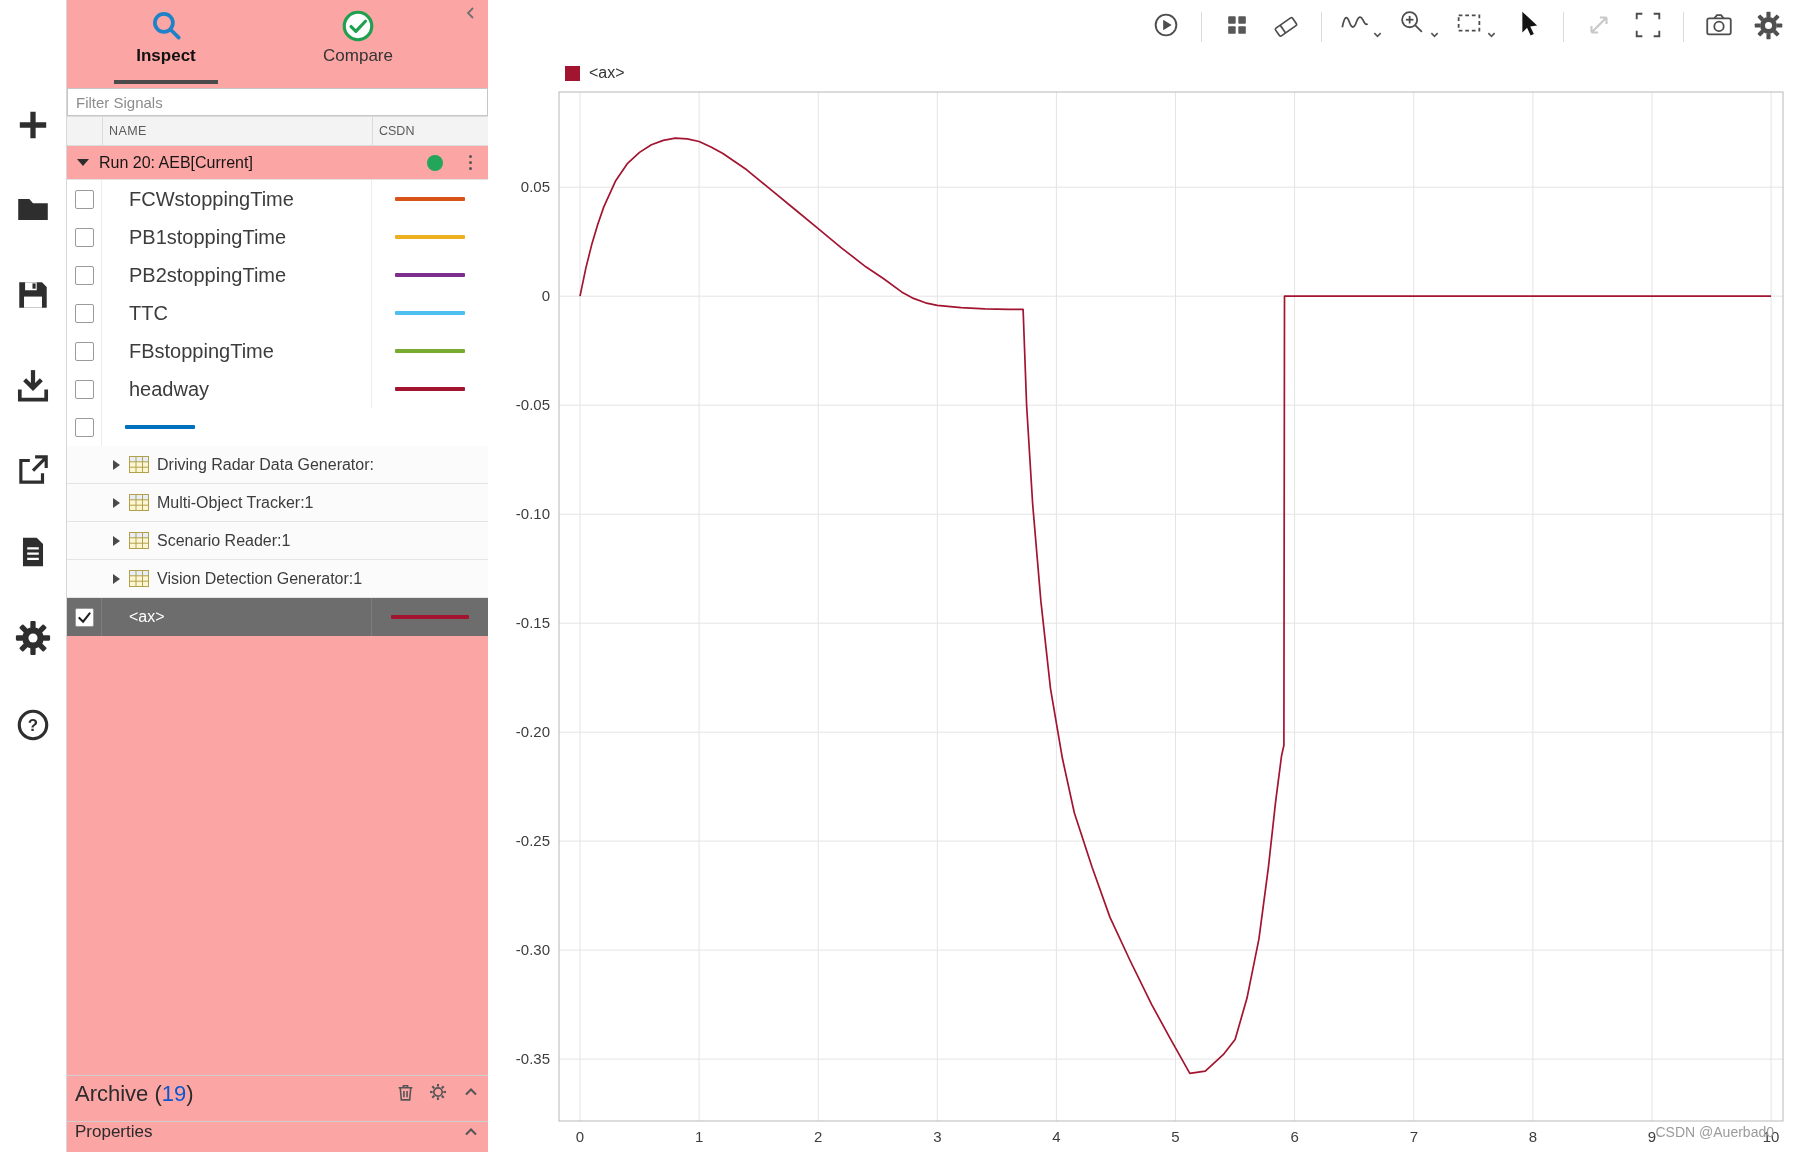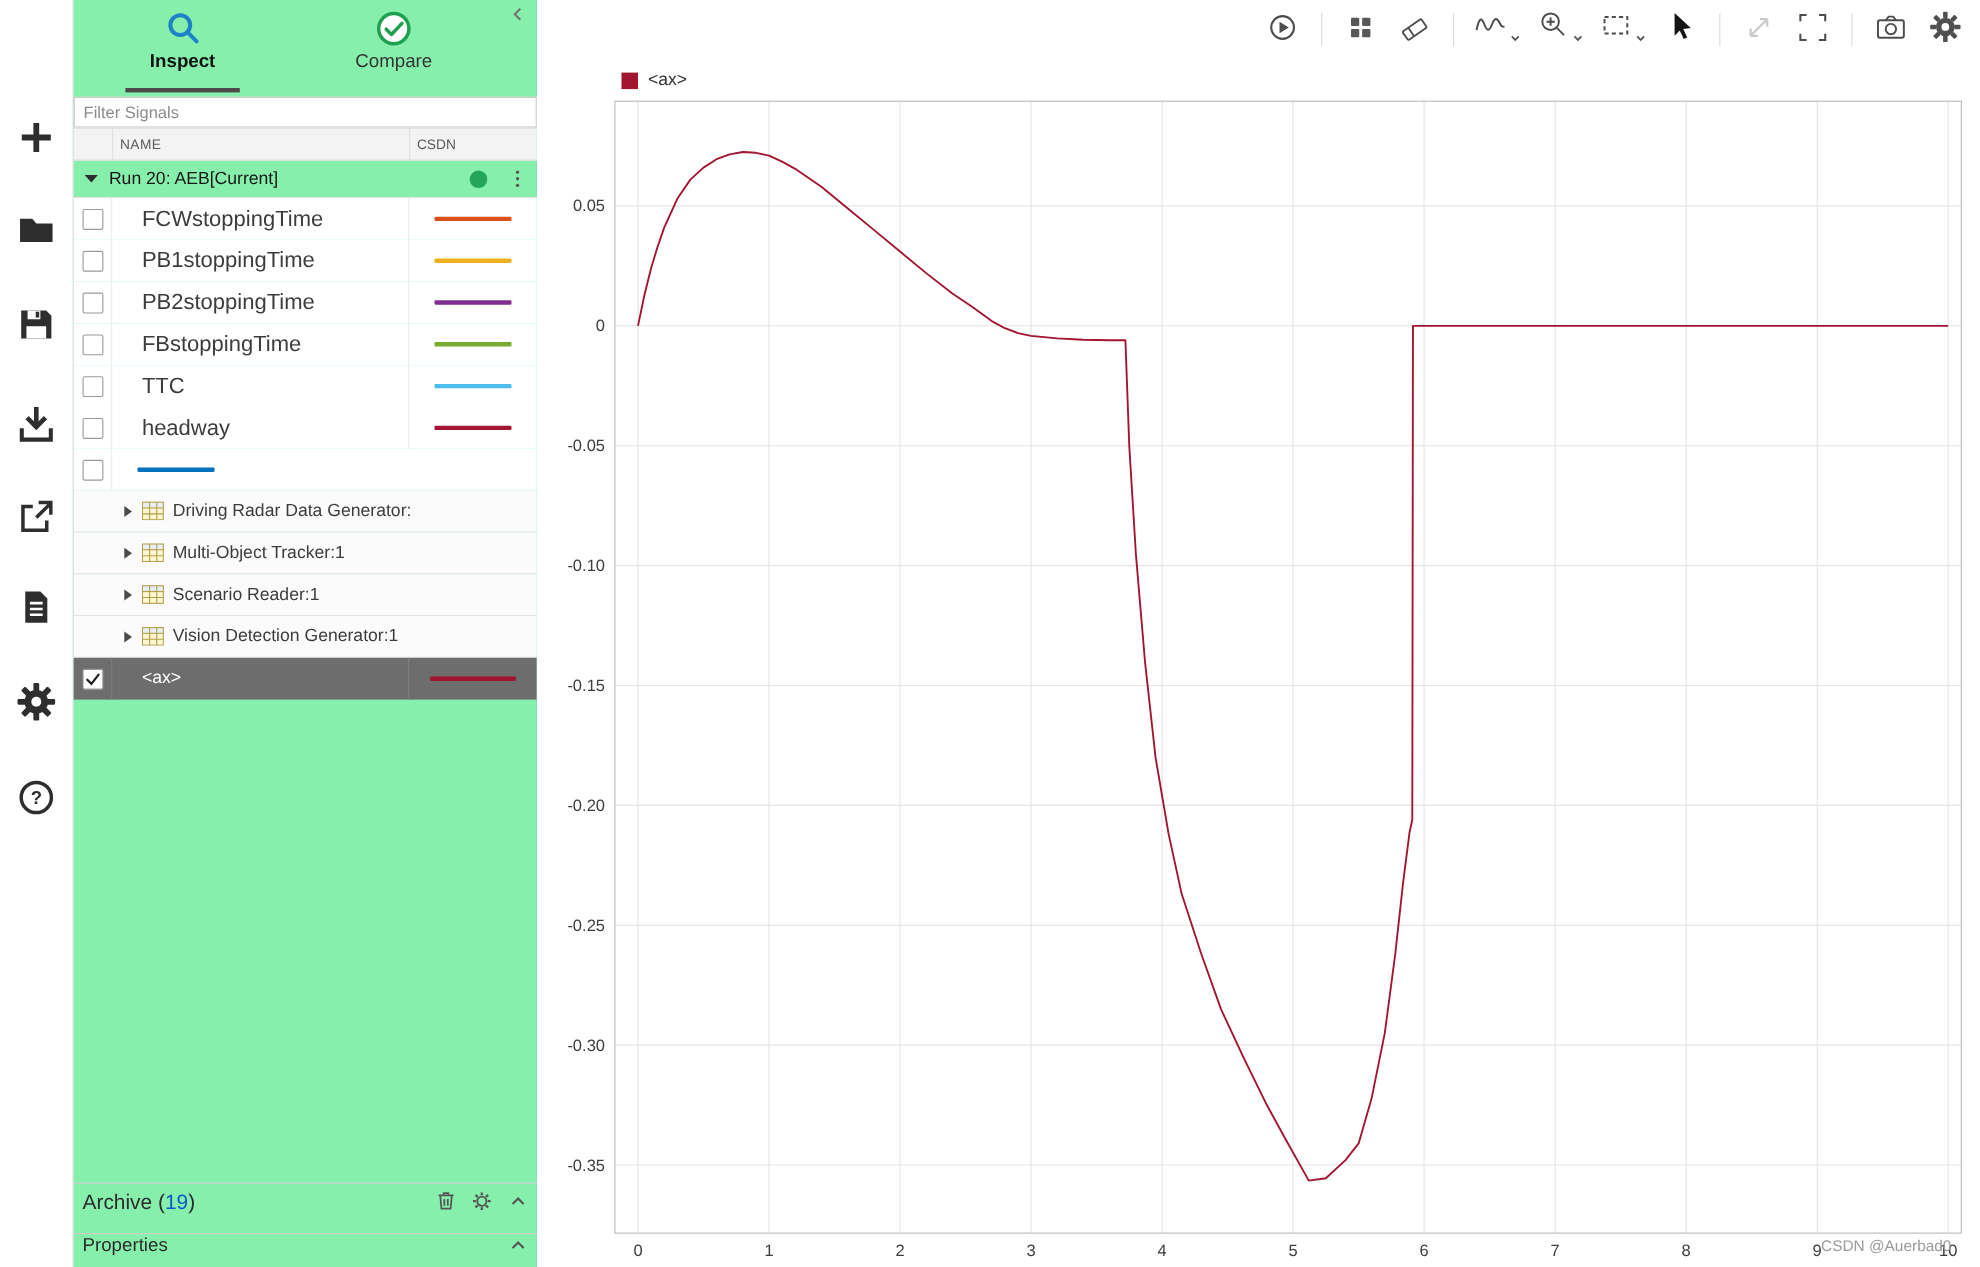--- a/index.html
+++ b/index.html
@@ -5,21 +5,21 @@
   html,body{margin:0;padding:0;}
   body{
     width:1800px;height:1152px;position:relative;overflow:hidden;
     background:#ffffff;font-family:"Liberation Sans",sans-serif;
     -webkit-font-smoothing:antialiased;
   }
   
   .leftbar{position:absolute;left:0;top:0;width:66px;height:1152px;background:#fff;border-right:1px solid #d7d7d7;}
   .lb-btn{position:absolute;left:13px;width:40px;height:40px;display:flex;align-items:center;justify-content:center;cursor:pointer;}
   
-  .panel{position:absolute;left:67px;top:0;width:421px;height:1152px;background:#86efac;border-right:6px solid #0369a1;box-sizing:content-box;}
+  .panel{position:absolute;left:67px;top:0;width:421px;height:1152px;background:#fca5a5;border-right:6px solid #0369a1;box-sizing:content-box;}
   .tabs-row{position:relative;height:86px;}
   .tab{position:absolute;top:4px;height:80px;width:150px;text-align:center;cursor:pointer;}
   .tab .ticon{margin:4px auto 2px;height:36px;display:flex;align-items:center;justify-content:center;}
   .tab .tlabel{font-size:17px;color:#333;}
   .tab.active .tlabel{color:#111;font-weight:600;}
   .tab.active::after{content:"";position:absolute;left:23px;right:23px;bottom:0;height:4px;background:#4a4a4a;}
   .tab-inspect{left:24px;}
   .tab-compare{left:216px;}
   .collapse-btn{position:absolute;right:8px;top:4px;cursor:pointer;}
   .filter-row{position:absolute;top:88px;left:0;width:421px;}
@@ -46,21 +46,21 @@
   .grow:first-of-type{border-top:1px solid #e4e4e4;}
   .g-caret{margin-left:46px;width:0;height:0;border-top:5.5px solid transparent;border-bottom:5.5px solid transparent;border-left:7px solid #4a4a4a;}
   .g-icon{margin-left:9px;display:flex;}
   .g-name{margin-left:8px;font-size:16px;color:#3c3c3c;white-space:nowrap;}
   .ax-row{height:38px;background:#6d6d6d;display:flex;align-items:stretch;box-sizing:border-box;}
   .ax-row .c1{width:35px;display:flex;justify-content:center;align-items:center;border-right:1px solid #7d7d7d;box-sizing:border-box;}
   .ax-row .c2{flex:1;padding-left:27px;font-size:16px;color:#fff;border-right:1px solid #7d7d7d;display:flex;align-items:center;box-sizing:border-box;}
   .ax-row .c3{width:116px;display:flex;align-items:center;justify-content:center;}
   .ax-row .swatch{width:78px;height:4px;}
   .archive-row{position:absolute;top:1075px;left:0;width:421px;height:37px;border-top:1px solid #cfcfcf;display:flex;align-items:center;box-sizing:border-box;}
-  .archive-label{margin-left:8px;font-size:19px;color:#2b2b2b;flex:1;}
+  .archive-label{margin-left:8px;font-size:22px;color:#2b2b2b;flex:1;}
   .blue{color:#0b57d0;}
   .arch-btn{display:flex;align-items:center;justify-content:center;width:24px;height:24px;cursor:pointer;margin-right:9px;}
   .arch-btn:last-child{margin-right:5px;}
   .props-row{position:absolute;top:1121px;left:0;width:421px;height:31px;border-top:1px solid #cfcfcf;display:flex;align-items:flex-start;box-sizing:border-box;}
   .props-label{margin-left:8px;font-size:17px;color:#2b2b2b;flex:1;}
   
   .chartpane{position:absolute;left:488px;top:0;width:1312px;height:1152px;background:#fff;}
   .chart-toolbar{position:absolute;top:0;left:0;right:0;height:54px;display:flex;align-items:center;justify-content:flex-end;padding-right:14px;gap:13px;}
   .tb-btn{width:36px;height:36px;display:flex;align-items:center;justify-content:center;cursor:pointer;}
   .tb-group{display:flex;align-items:flex-end;gap:1px;cursor:pointer;padding-bottom:4px;}
@@ -213,32 +213,32 @@
         </div>
       <div class="c2">PB2stoppingTime</div>
       <div class="c3">
           <span class="swatch" style="background: rgb(126, 47, 142);"></span>
         </div>
     </div>
     <div class="srow">
       <div class="c1">
           <span class="cb"></span>
         </div>
+      <div class="c2">TTC</div>
+      <div class="c3">
+          <span class="swatch" style="background: rgb(77, 190, 238);"></span>
+        </div>
+    </div>
+    <div class="srow">
+      <div class="c1">
+          <span class="cb"></span>
+        </div>
       <div class="c2">FBstoppingTime</div>
       <div class="c3">
           <span class="swatch" style="background: rgb(119, 172, 48);"></span>
-        </div>
-    </div>
-    <div class="srow">
-      <div class="c1">
-          <span class="cb"></span>
-        </div>
-      <div class="c2">TTC</div>
-      <div class="c3">
-          <span class="swatch" style="background: rgb(77, 190, 238);"></span>
         </div>
     </div>
     <div class="srow">
       <div class="c1">
           <span class="cb"></span>
         </div>
       <div class="c2">headway</div>
       <div class="c3">
           <span class="swatch" style="background: rgb(162, 20, 47);"></span>
         </div>

